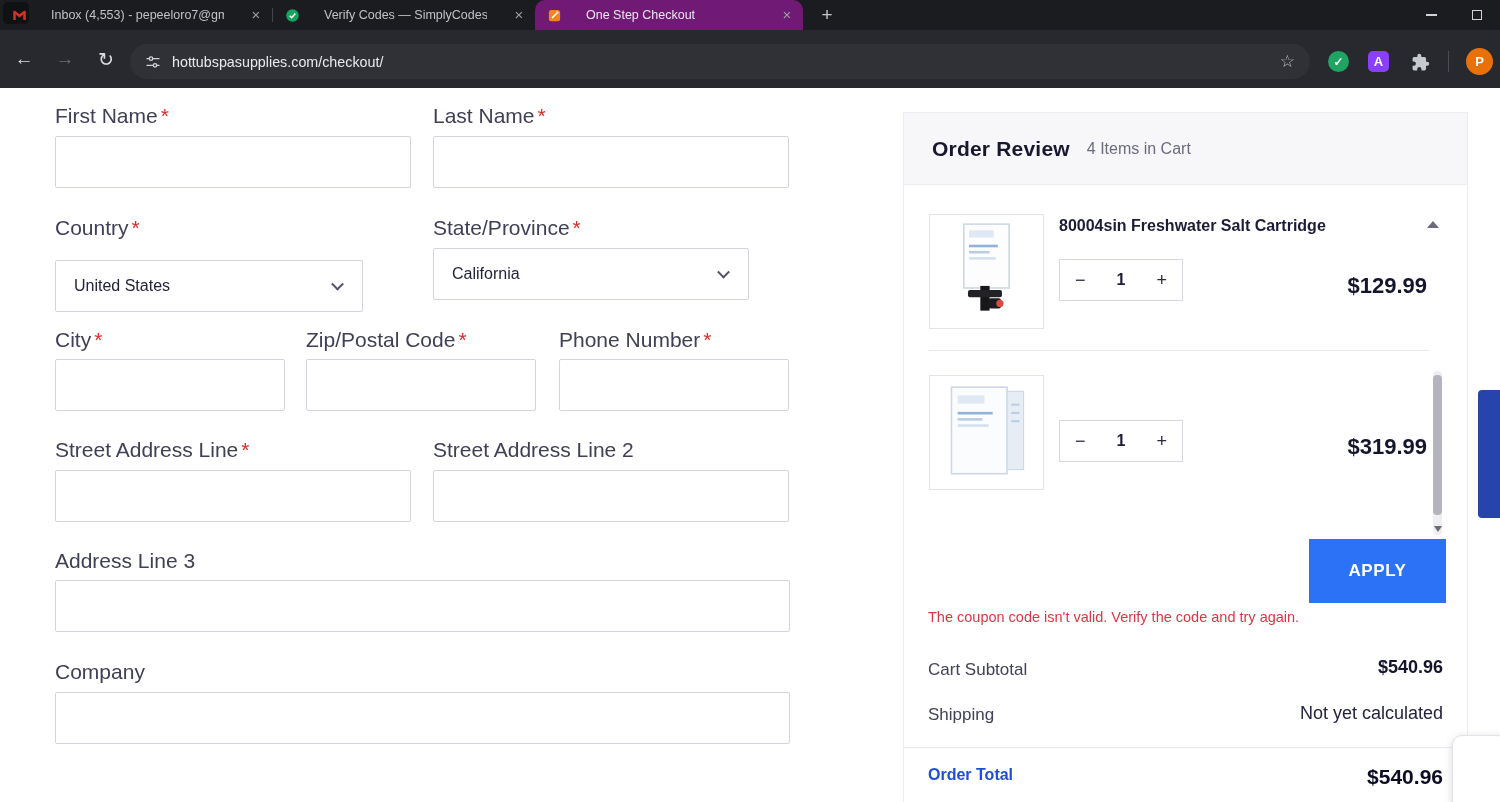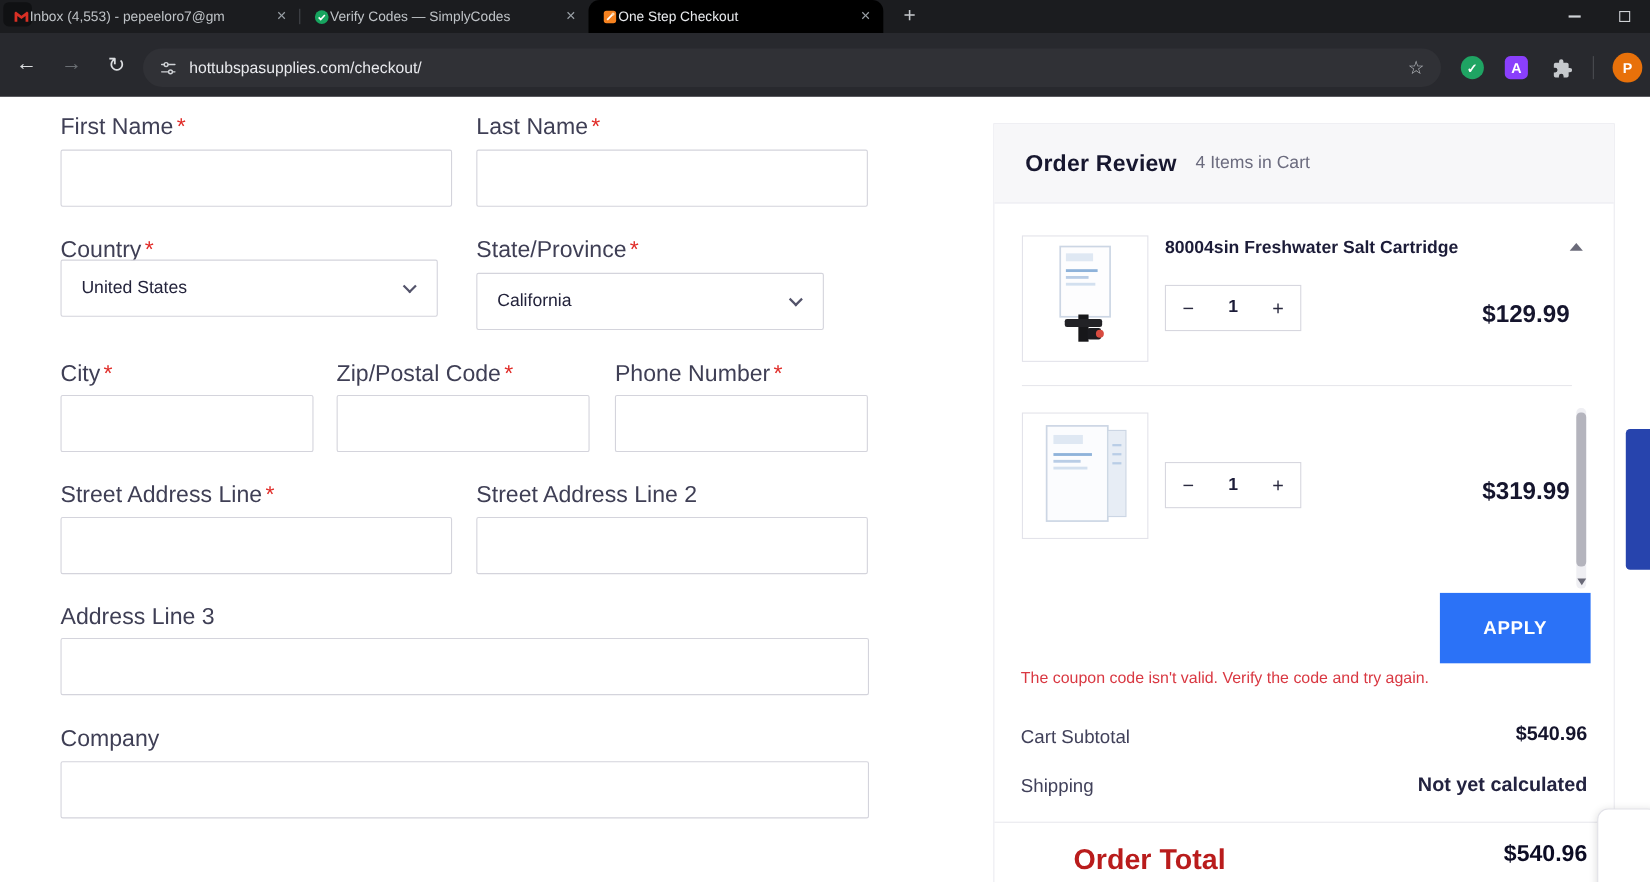--- a/index.html
+++ b/index.html
@@ -3,22 +3,22 @@
 <meta charset="utf-8">
 <style>
   * { margin:0; padding:0; box-sizing:border-box; }
   body { font-family:"Liberation Sans", sans-serif; background:#fff; }
   .screen { position:relative; width:1500px; height:802px; overflow:hidden; background:#fff; }
 
   
   .chrome { position:absolute; top:0; left:0; width:1500px; height:88px; background:#28292e; }
   .tabstrip { position:absolute; top:0; left:0; right:0; height:30px; background:#1b1c1f; display:flex; align-items:flex-end; }
   .winbox { position:absolute; top:2px; left:3px; width:26px; height:22px; border-radius:5px; background:#101113; }
-  .tab { position:relative; display:flex; align-items:center; gap:0; height:30px; padding:0 8px 0 12px; color:#bfc3c7; font-size:12.5px; overflow:hidden; }
-  .tab.active { background:#000000; border-radius:10px 10px 0 0; color:#e8eaed;justify-content:space-between; }
+  .tab { position:relative; display:flex; align-items:center; gap:24px; height:30px; padding:0 8px 0 12px; color:#bfc3c7; font-size:12.5px; overflow:hidden; }
+  .tab.active { background:#701a75; border-radius:10px 10px 0 0; color:#e8eaed;justify-content:space-between; }
   .tab .t-title { flex:1; white-space:nowrap; overflow:hidden; }
   .tab .t-close { color:#9aa0a6; font-size:15px; line-height:15px; width:16px; height:16px; text-align:center; border-radius:50%; flex:0 0 auto; }
   .tab-sep { width:1px; height:14px; background:#44464b; align-self:center; }
   .newtab { width:28px; height:28px; color:#c3c6ca; font-size:19px; display:flex; align-items:center; justify-content:center; margin-left:10px; align-self:center; }
   .win-controls { position:absolute; top:0; right:0; height:30px; display:flex; }
   .win-btn { width:46px; height:30px; display:flex; align-items:center; justify-content:center; }
   .ic-min { width:11px; height:2px; background:#cfd2d6; }
   .ic-max { width:10px; height:10px; border:1.5px solid #cfd2d6; }
 
   .toolbar { position:absolute; top:30px; left:0; right:0; height:58px; background:#28292e; display:flex; align-items:center; }
@@ -56,23 +56,23 @@
   .tri-up { position:absolute; right:28px; top:108px; width:0; height:0; border-left:6px solid transparent; border-right:6px solid transparent; border-bottom:7px solid #6b6b7a; }
   .item-div { position:absolute; left:25px; top:237px; width:500px; height:1px; background:#e7e7ec; }
   .scrollbar { position:absolute; left:529px; top:258px; width:9px; height:164px; background:#efeff3; border-radius:4px; }
   .scroll-thumb { position:absolute; left:0; top:4px; width:9px; height:140px; background:#b4b4bd; border-radius:4px; }
   .scroll-arrow { position:absolute; left:0; bottom:3px; width:0; height:0; margin-left:0.5px; border-left:4px solid transparent; border-right:4px solid transparent; border-top:6px solid #6a6a78; }
   .coupon-input { position:absolute; left:24px; top:426px; width:381px; height:64px; border:1px solid #d6d6de; font-size:16px; color:#2c2c44; padding:0 20px; font-family:"Liberation Sans", sans-serif; }
   .apply-btn { position:absolute; left:405px; top:426px; width:137px; height:64px; border:none; background:#2b72f7; color:#fff; font-size:17px; font-weight:bold; letter-spacing:.6px; font-family:"Liberation Sans", sans-serif; }
   .coupon-error { position:absolute; left:24px; top:496px; font-size:14.5px; color:#d93842; }
   .trow-label { position:absolute; left:24px; font-size:17px; color:#41415a; }
   .trow-value { position:absolute; right:24px; font-size:18px; font-weight:bold; color:#14142c; }
-  .trow-value.plain { font-weight:bold; color:#232340; }
+  .trow-value.plain { font-weight:normal; color:#232340; }
   .total-div { position:absolute; left:0; top:634px; width:100%; height:1px; background:#e9e9ee; }
-  .ot-label { position:absolute; left:24px; top:653px; font-size:26px; font-weight:bold; color:#b91c1c;margin-left:48px; }
+  .ot-label { position:absolute; left:24px; top:653px; font-size:16px; font-weight:bold; color:#1d4ed8; }
   .ot-value { position:absolute; right:24px; top:652px; font-size:21px; font-weight:bold; color:#0c0c24; }
 
   
   .side-tab { position:absolute; right:0; top:390px; width:22px; height:128px; background:#2744ad; border-radius:4px 0 0 4px; }
   .chat-widget { position:absolute; left:1452px; top:735px; width:56px; height:80px; background:#fff; border:1px solid #e2e2e8; border-radius:10px; box-shadow:0 2px 8px rgba(0,0,0,.15); }
 </style>
 </head>
 <body>
 
 <div class="screen">
@@ -167,21 +167,21 @@
     <input class="finput" style="left: 55px; top: 48px; width: 356px; height: 52px;">
 
     <div class="flabel" style="left:433px; top:16px">
       <span>Last Name</span><span class="req">*</span>
     </div>
     <input class="finput" style="left: 433px; top: 48px; width: 356px; height: 52px;">
 
     <div class="flabel" style="left:55px; top:128px">
       <span>Country</span><span class="req">*</span>
     </div>
-    <div class="fselect" style="left:55px; top:148px; width:343px; height:52px">
+    <div class="fselect" style="left:55px; top:172px; width:308px; height:52px">
       <span>United States</span>
       <span class="chev"></span>
     </div>
 
     <div class="flabel" style="left:433px; top:128px">
       <span>State/Province</span><span class="req">*</span>
     </div>
     <div class="fselect" style="left:433px; top:160px; width:316px; height:52px">
       <span>California</span>
       <span class="chev"></span>

